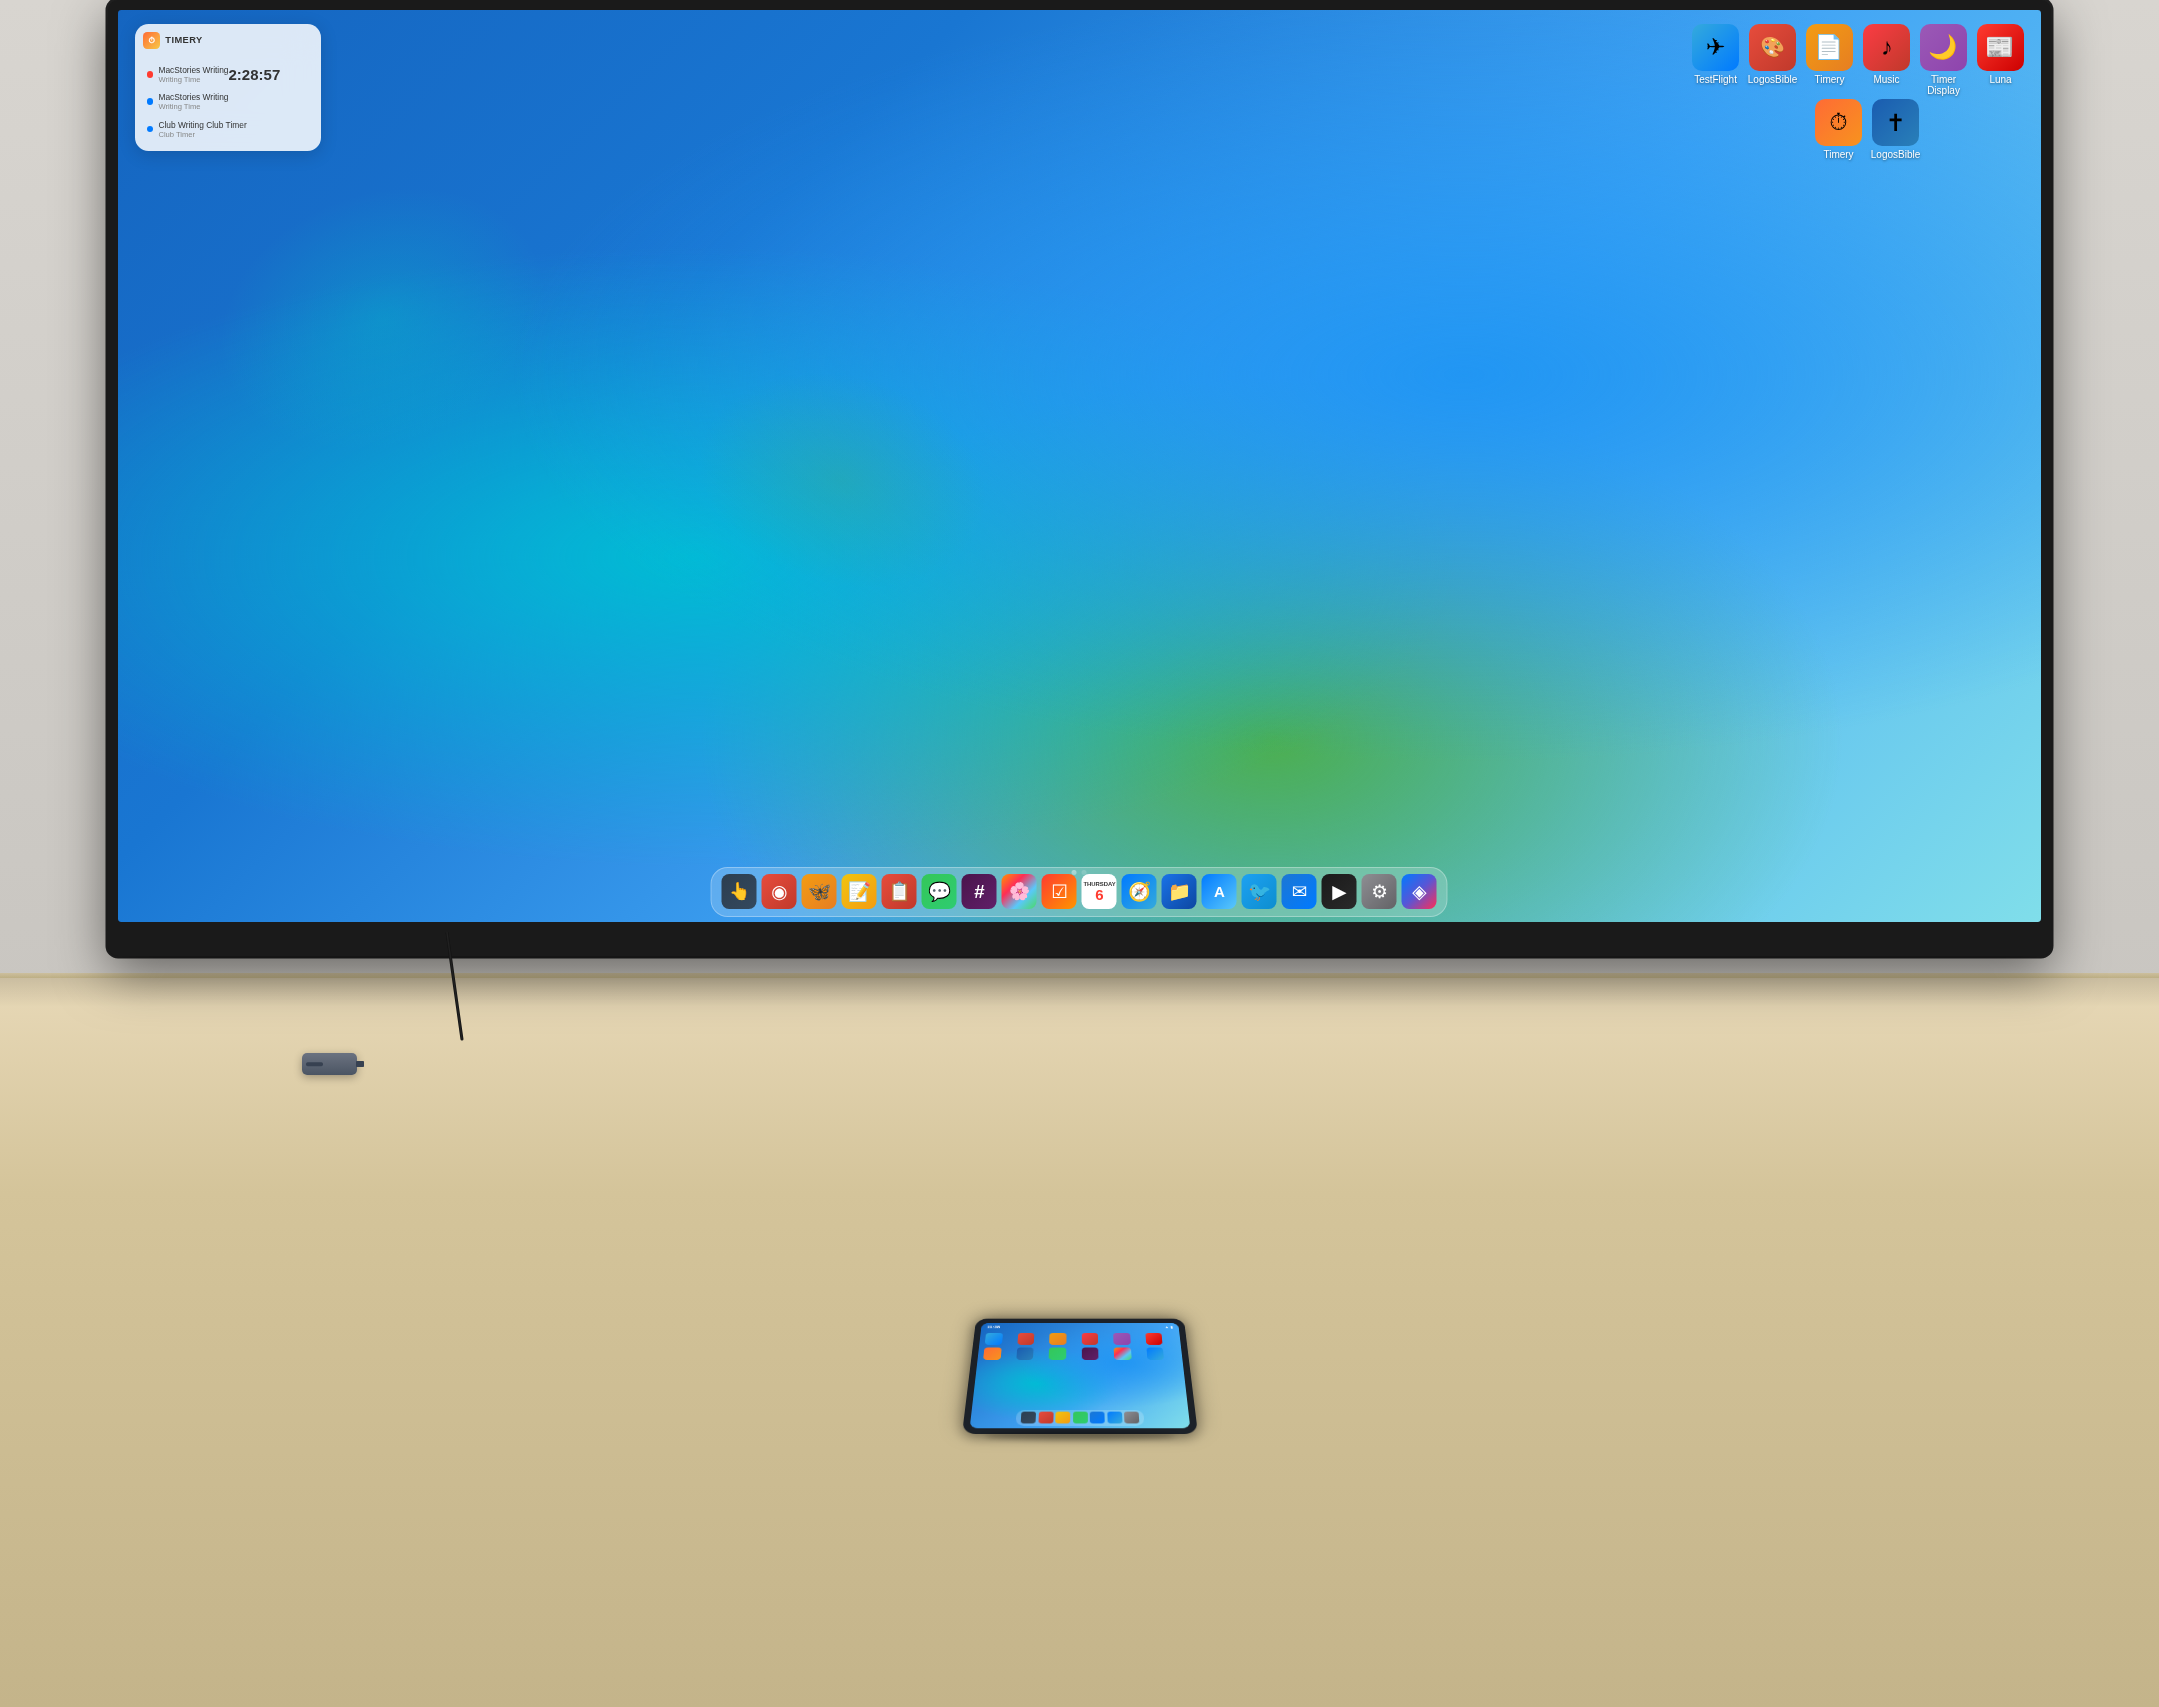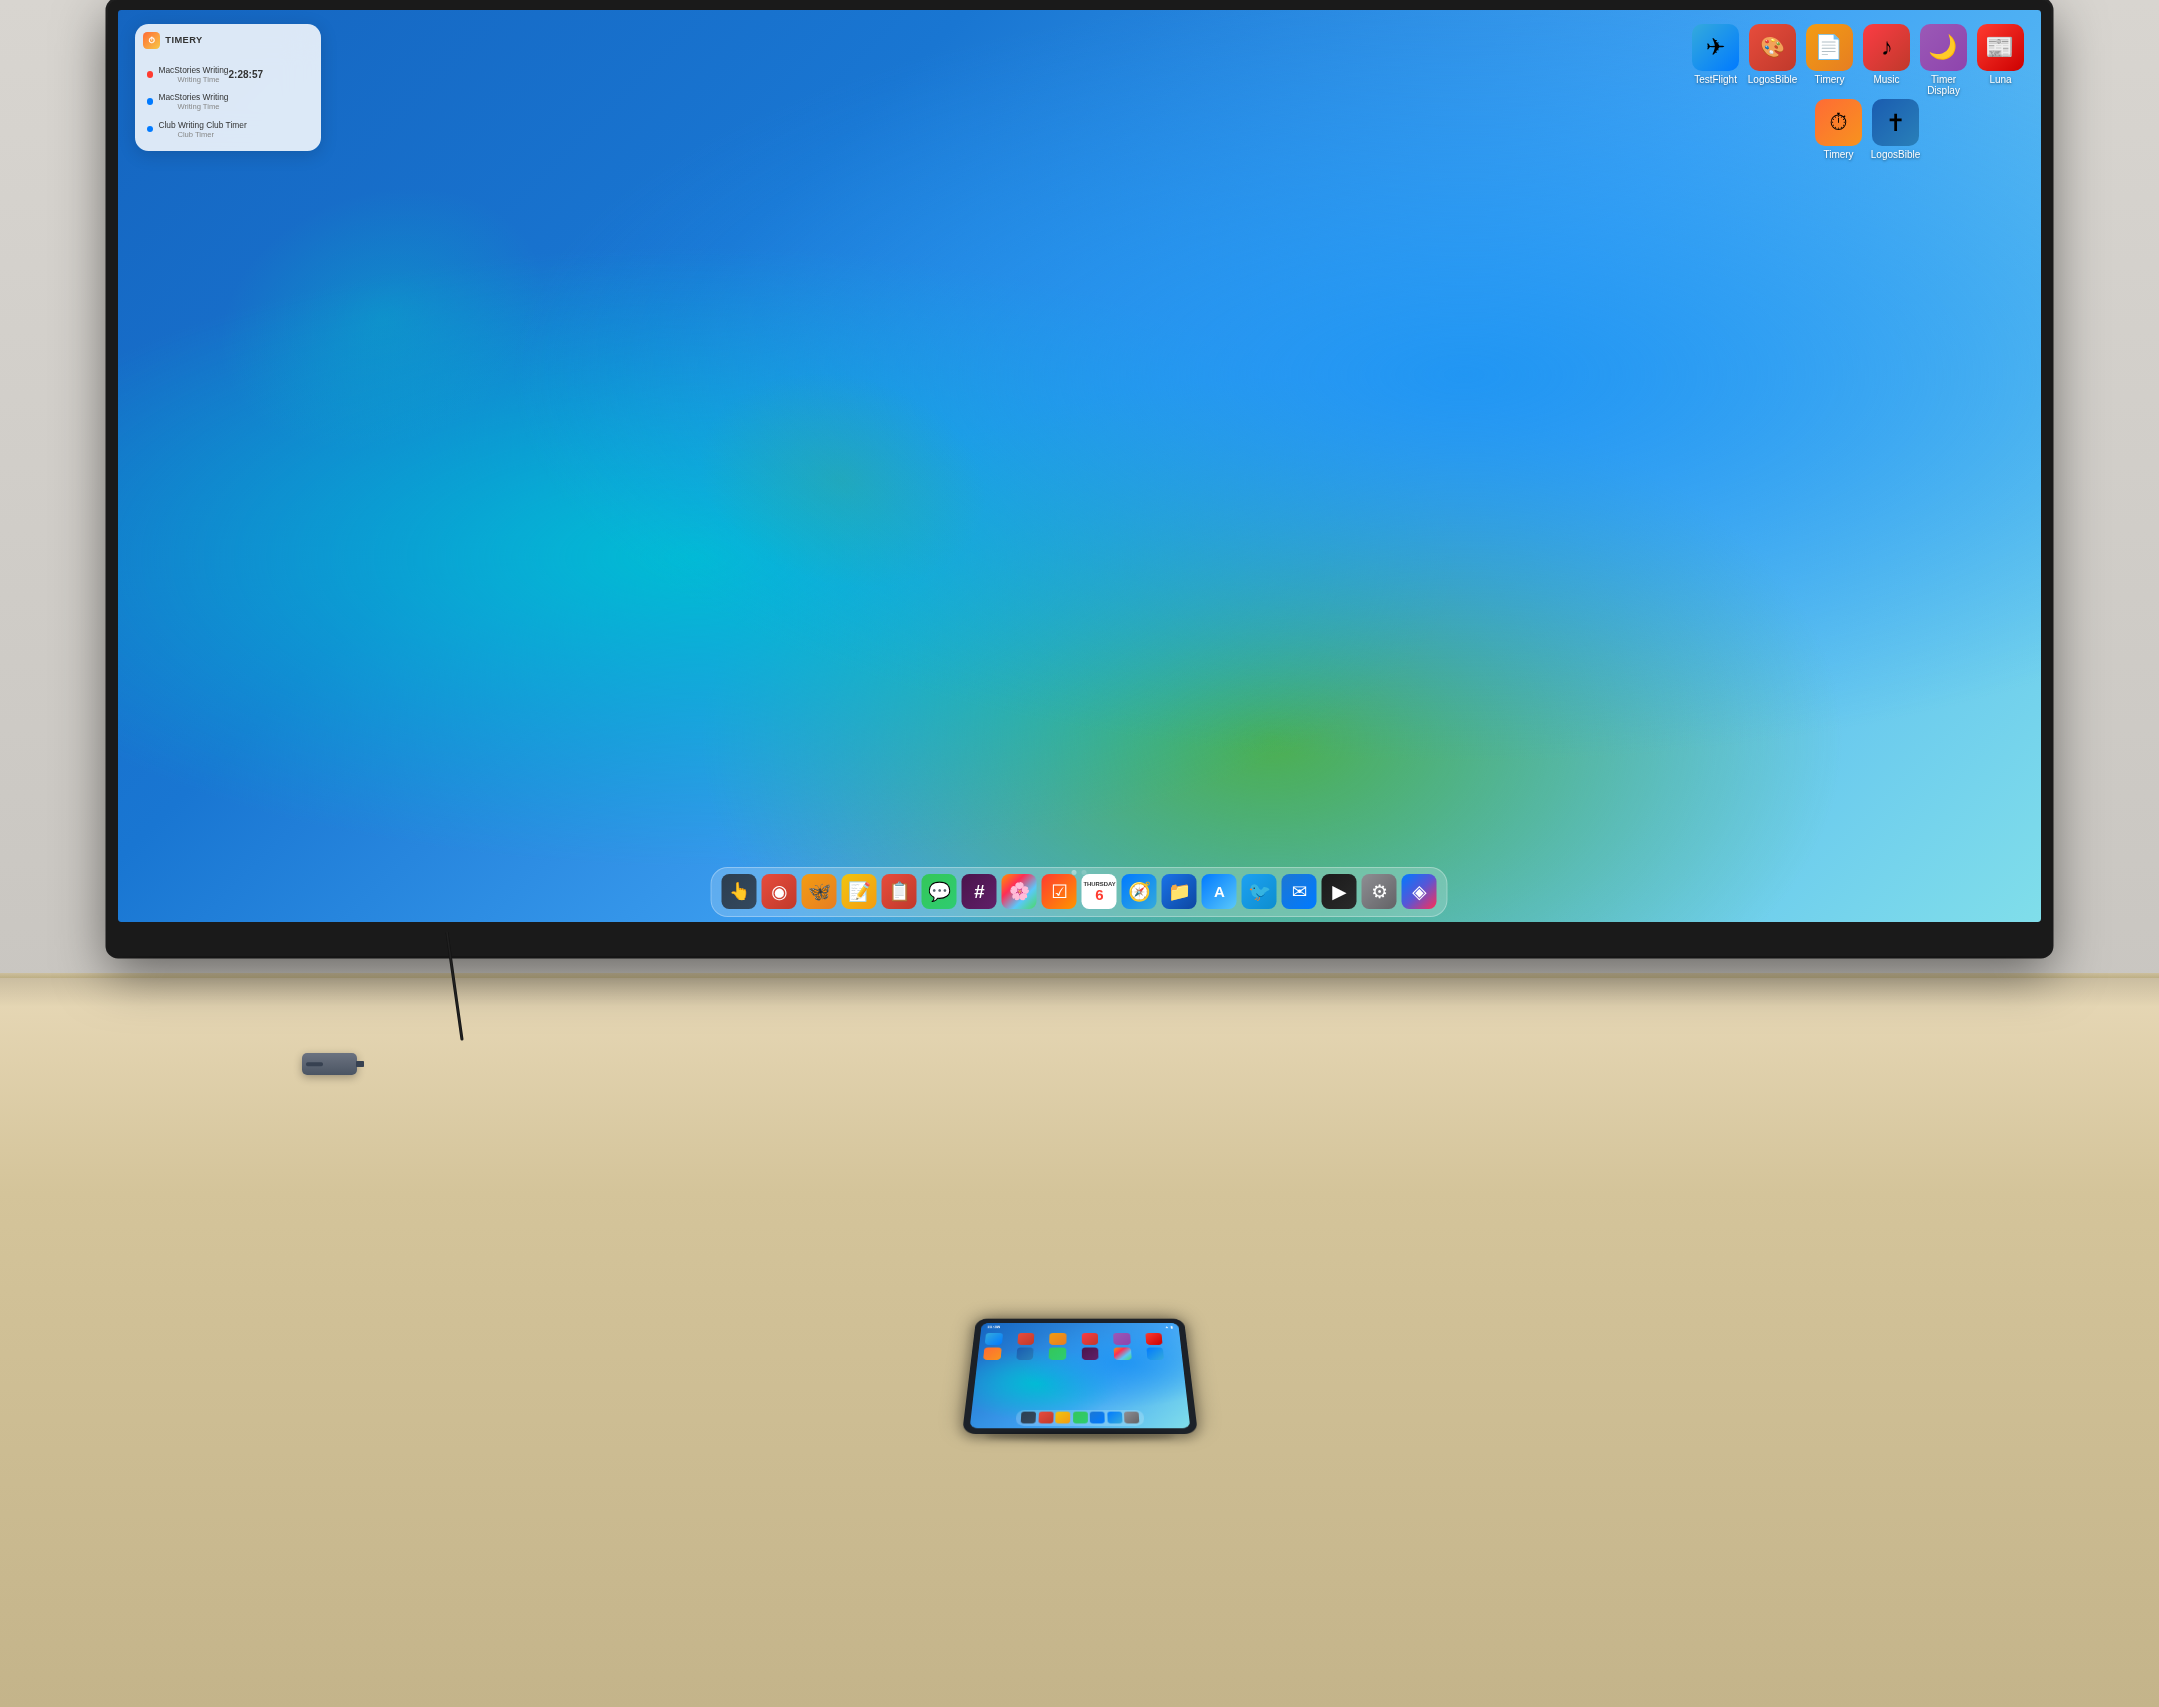--- a/index.html
+++ b/index.html
@@ -173,25 +173,24 @@
     }
 
     .widget-text {
       font-size: 8.4px;
       color: #333;
     }
 
     .widget-subtitle {
       font-size: 7.6px;
       color: #888;
-      margin-left: 19px;
     }
 
     .widget-time {
-      font-size: 10px;
+      font-size: 15px;
       font-weight: 600;
       color: #333;
     }
 
     
     .tv-app-icons {
       position: absolute;
       top: 13.5px;
       right: 17px;
       display: grid;

